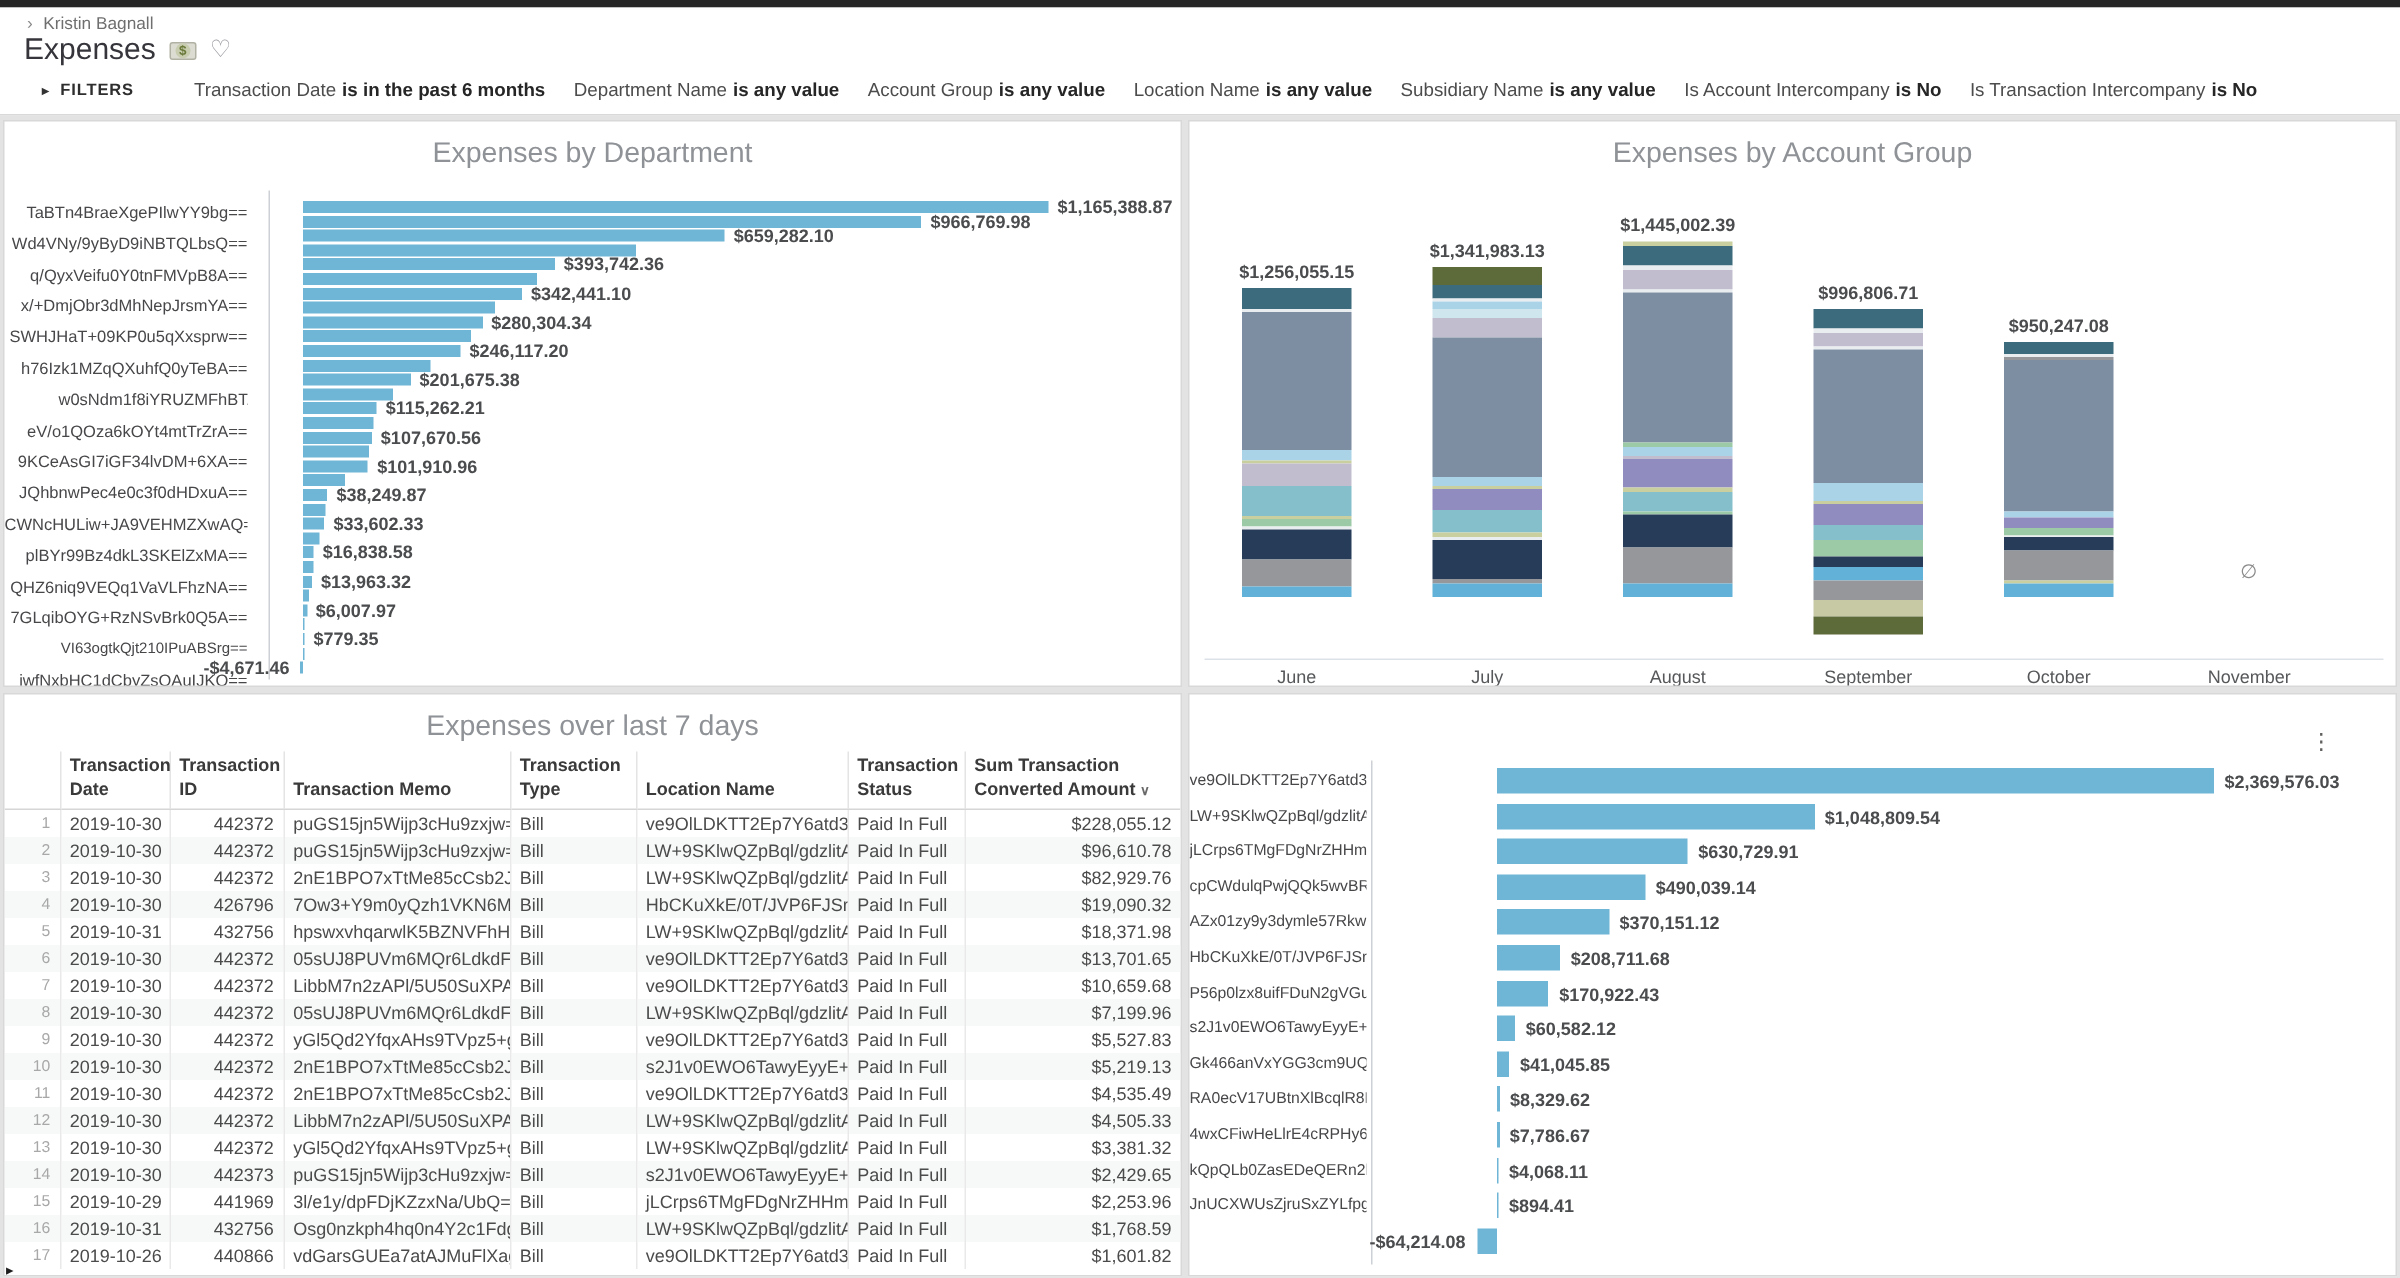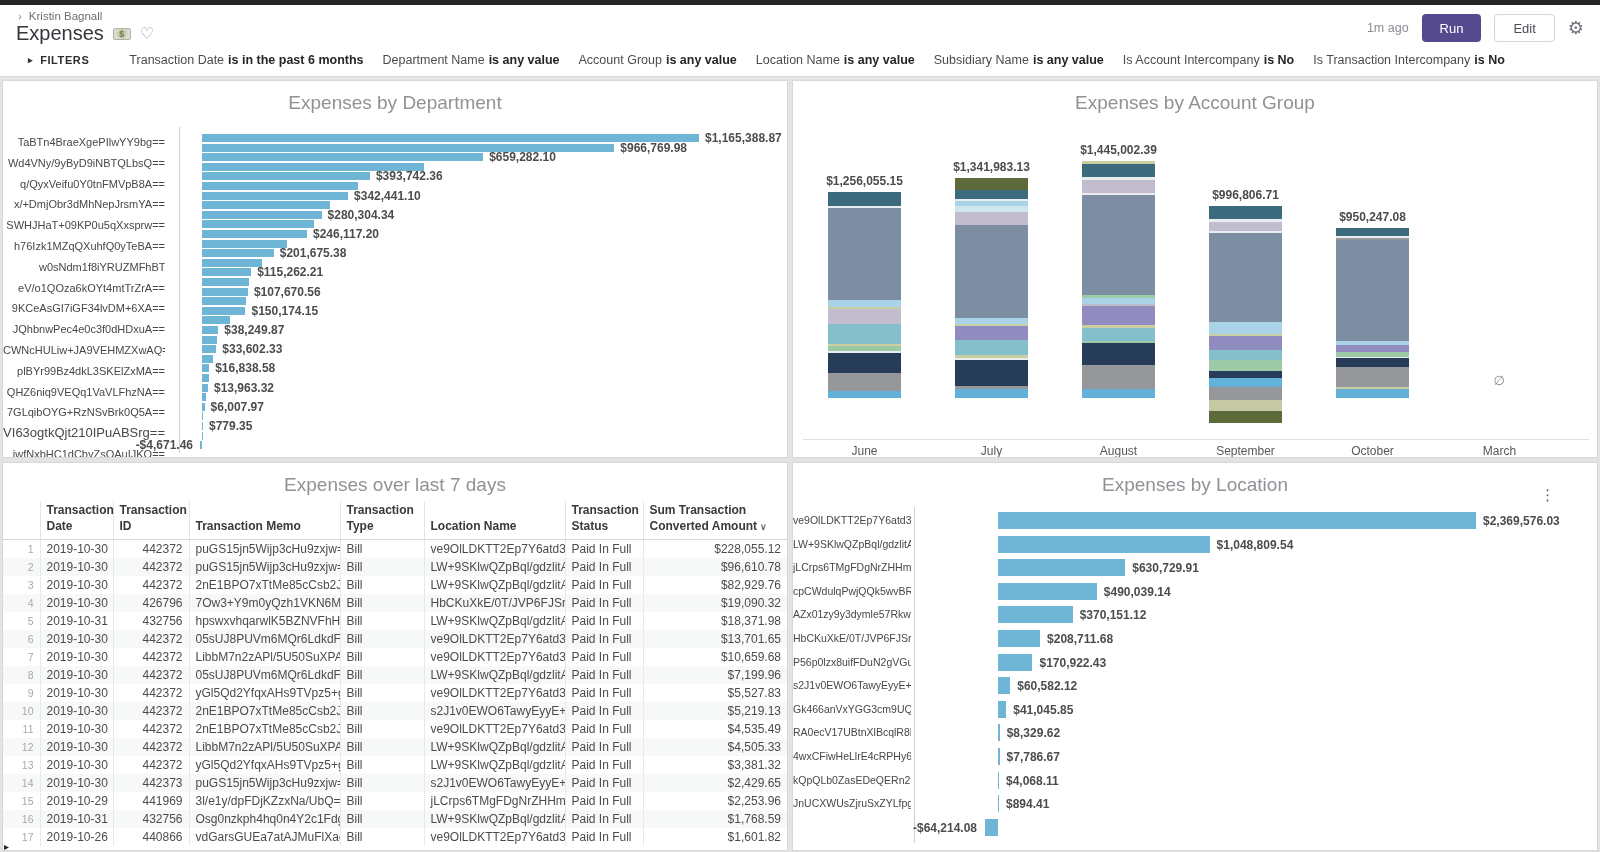--- a/index.html
+++ b/index.html
@@ -68,26 +68,20 @@
 <div class="screen">
   <div class="topstrip"></div>
 
   <div class="hdr">
     <div class="crumb"><span class="chev">›</span><span>Kristin Bagnall</span></div>
     <div class="titleRow">
       <span class="pgtitle">Expenses</span>
       <span class="cash"></span>
       <span class="heart">♡</span>
     </div>
-    <div class="hdrRight">
-      <span class="ago">1m ago</span>
-      <div class="btn run">Run</div>
-      <div class="btn edit">Edit</div>
-      <span class="gear">⚙</span>
-    </div>
   </div>
 
   <div class="filters">
     <div class="fLabel">
       <span class="tri">▸</span>
       <span>FILTERS</span>
     </div>
     <div class="fItems">
         <span class="fi"><span>Transaction Date</span><b>is in the past 6 months</b></span>
         <span class="fi"><span>Department Name</span><b>is any value</b></span>
@@ -109,21 +103,21 @@
         <div class="ylab" style="top: 134.2px; left: 0px; width: 162px; font-size: 11px; line-height: 20px;">SWHJHaT+09KP0u5qXxsprw==</div>
         <div class="ylab" style="top: 155px; left: 0px; width: 162px; font-size: 11px; line-height: 20px;">h76Izk1MZqQXuhfQ0yTeBA==</div>
         <div class="ylab" style="top: 175.8px; left: 0px; width: 162px; font-size: 11px; line-height: 20px; padding-left: 36px;">w0sNdm1f8iYRUZMFhBTAJA==</div>
         <div class="ylab" style="top: 196.6px; left: 0px; width: 162px; font-size: 11px; line-height: 20px;">eV/o1QOza6kOYt4mtTrZrA==</div>
         <div class="ylab" style="top: 217.4px; left: 0px; width: 162px; font-size: 11px; line-height: 20px;">9KCeAsGI7iGF34lvDM+6XA==</div>
         <div class="ylab" style="top: 238.2px; left: 0px; width: 162px; font-size: 11px; line-height: 20px;">JQhbnwPec4e0c3f0dHDxuA==</div>
         <div class="ylab" style="top: 259px; left: 0px; width: 162px; font-size: 11px; line-height: 20px;">CWNcHULiw+JA9VEHMZXwAQ==</div>
         <div class="ylab" style="top: 279.8px; left: 0px; width: 162px; font-size: 11px; line-height: 20px;">plBYr99Bz4dkL3SKElZxMA==</div>
         <div class="ylab" style="top: 300.6px; left: 0px; width: 162px; font-size: 11px; line-height: 20px;">QHZ6niq9VEQq1VaVLFhzNA==</div>
         <div class="ylab" style="top: 321.4px; left: 0px; width: 162px; font-size: 11px; line-height: 20px;">7GLqibOYG+RzNSvBrk0Q5A==</div>
-        <div class="ylab" style="top: 342.2px; left: 0px; width: 162px; font-size: 13px; line-height: 20px;">VI63ogtkQjt210IPuABSrg==</div>
+        <div class="ylab" style="top: 342.2px; left: 0px; width: 162px; font-size: 10px; line-height: 20px;">VI63ogtkQjt210IPuABSrg==</div>
         <div class="ylab" style="top: 363px; left: 0px; width: 162px; font-size: 11px; line-height: 20px;">jwfNxbHC1dCbyZsQAuIJKQ==</div>
         <div class="vax" style="left: 176px; top: 46px; height: 326px;"></div>
         <div class="hbar" style="top: 53px; left: 199px; width: 497px;"></div>
         <div class="vlab" style="top: 50px; left: 702px;">$1,165,388.87</div>
         <div class="hbar" style="top: 62.6px; left: 199px; width: 412.296px;"></div>
         <div class="vlab" style="top: 59.6px; left: 617.296px;">$966,769.98</div>
         <div class="hbar" style="top: 72.2px; left: 199px; width: 281.162px;"></div>
         <div class="vlab" style="top: 69.2px; left: 486.162px;">$659,282.10</div>
         <div class="hbar" style="top: 81.8px; left: 199px; width: 221.763px;"></div>
         <div class="hbar" style="top: 91.4px; left: 199px; width: 167.918px;"></div>
@@ -141,21 +135,21 @@
         <div class="hbar" style="top: 168.2px; left: 199px; width: 71.7414px;"></div>
         <div class="vlab" style="top: 165.2px; left: 276.741px;">$201,675.38</div>
         <div class="hbar" style="top: 177.8px; left: 199px; width: 59.7054px;"></div>
         <div class="hbar" style="top: 187.4px; left: 199px; width: 49.1555px;"></div>
         <div class="vlab" style="top: 184.4px; left: 254.156px;">$115,262.21</div>
         <div class="hbar" style="top: 197px; left: 199px; width: 47.3378px;"></div>
         <div class="hbar" style="top: 206.6px; left: 199px; width: 45.918px;"></div>
         <div class="vlab" style="top: 203.6px; left: 250.918px;">$107,670.56</div>
         <div class="hbar" style="top: 216.2px; left: 199px; width: 44.3526px;"></div>
         <div class="hbar" style="top: 225.8px; left: 199px; width: 43.4617px;"></div>
-        <div class="vlab" style="top: 222.8px; left: 248.462px;">$150,174.15</div>
+        <div class="vlab" style="top: 222.8px; left: 248.462px;">$101,910.96</div>
         <div class="hbar" style="top: 235.4px; left: 199px; width: 27.7204px;"></div>
         <div class="hbar" style="top: 245px; left: 199px; width: 16.3123px;"></div>
         <div class="vlab" style="top: 242px; left: 221.312px;">$38,249.87</div>
         <div class="hbar" style="top: 254.6px; left: 199px; width: 15.3528px;"></div>
         <div class="hbar" style="top: 264.2px; left: 199px; width: 14.3303px;"></div>
         <div class="vlab" style="top: 261.2px; left: 219.33px;">$33,602.33</div>
         <div class="hbar" style="top: 273.8px; left: 199px; width: 10.6617px;"></div>
         <div class="hbar" style="top: 283.4px; left: 199px; width: 7.1811px;"></div>
         <div class="vlab" style="top: 280.4px; left: 212.181px;">$16,838.58</div>
         <div class="hbar" style="top: 293px; left: 199px; width: 6.61024px;"></div>
@@ -262,21 +256,21 @@
           <div style="flex: 0.0263158 1 0%; background: rgb(171, 211, 232);"></div>
           <div style="flex: 0.0394737 1 0%; background: rgb(145, 140, 192);"></div>
           <div style="flex: 0.0263158 1 0%; background: rgb(157, 202, 166);"></div>
           <div style="flex: 0.00657895 1 0%; background: rgb(233, 237, 240);"></div>
           <div style="flex: 0.0526316 1 0%; background: rgb(38, 60, 89);"></div>
           <div style="flex: 0.118421 1 0%; background: rgb(149, 151, 154);"></div>
           <div style="flex: 0.0131579 1 0%; background: rgb(201, 207, 159);"></div>
           <div style="flex: 0.0526316 1 0%; background: rgb(98, 177, 216);"></div>
         </div>
         <div class="vlab" style="left: 504.5px; top: 129px; width: 150px; text-align: center;">$950,247.08</div>
-        <div class="mlab" style="left: 646.5px; top: 363px; width: 120px;">March</div>
+        <div class="mlab" style="left: 646.5px; top: 363px; width: 120px;">November</div>
         <div class="nullmark" style="left: 700.5px; top: 292px;">∅</div>
       </div>
   </section>
 
   <section class="tile" style="left:2px; top:462px; width:786px; height:389px;">
     <h2 class="tileTitle">Expenses over last 7 days</h2>
     <table class="exp-table">
       <thead>
           <tr id="theadRow">
             <th style="width: 37px;"></th>
@@ -459,21 +453,20 @@
             <td>ve9OlLDKTT2Ep7Y6atd3Ow==</td>
             <td>Paid In Full</td>
             <td class="num">$1,601.82</td>
           </tr>
         </tbody>
     </table>
     <span class="scrollmark">▸</span>
   </section>
 
   <section class="tile" style="left:792px; top:462px; width:806px; height:389px;">
-    <h2 class="tileTitle">Expenses by Location</h2>
     <span class="kebab">⋮</span>
     <div id="locChart" style="position:absolute; inset:0;">
         <div class="vax" style="left: 121px; top: 44px; height: 336px;"></div>
         <div class="ylab" style="top: 49px; left: 0px; width: 118px; font-size: 10.5px; line-height: 17px;">ve9OlLDKTT2Ep7Y6atd3Ow==</div>
         <div class="lbar" style="top: 49px; left: 205px; width: 478px;"></div>
         <div class="vlab" style="top: 51px; left: 690px;">$2,369,576.03</div>
         <div class="ylab" style="top: 72.6px; left: 0px; width: 118px; font-size: 10.5px; line-height: 17px;">LW+9SKlwQZpBql/gdzlitA==</div>
         <div class="lbar" style="top: 72.6px; left: 205px; width: 211.57px;"></div>
         <div class="vlab" style="top: 74.6px; left: 423.57px;">$1,048,809.54</div>
         <div class="ylab" style="top: 96.2px; left: 0px; width: 118px; font-size: 10.5px; line-height: 17px;">jLCrps6TMgFDgNrZHHmt2g==</div>

